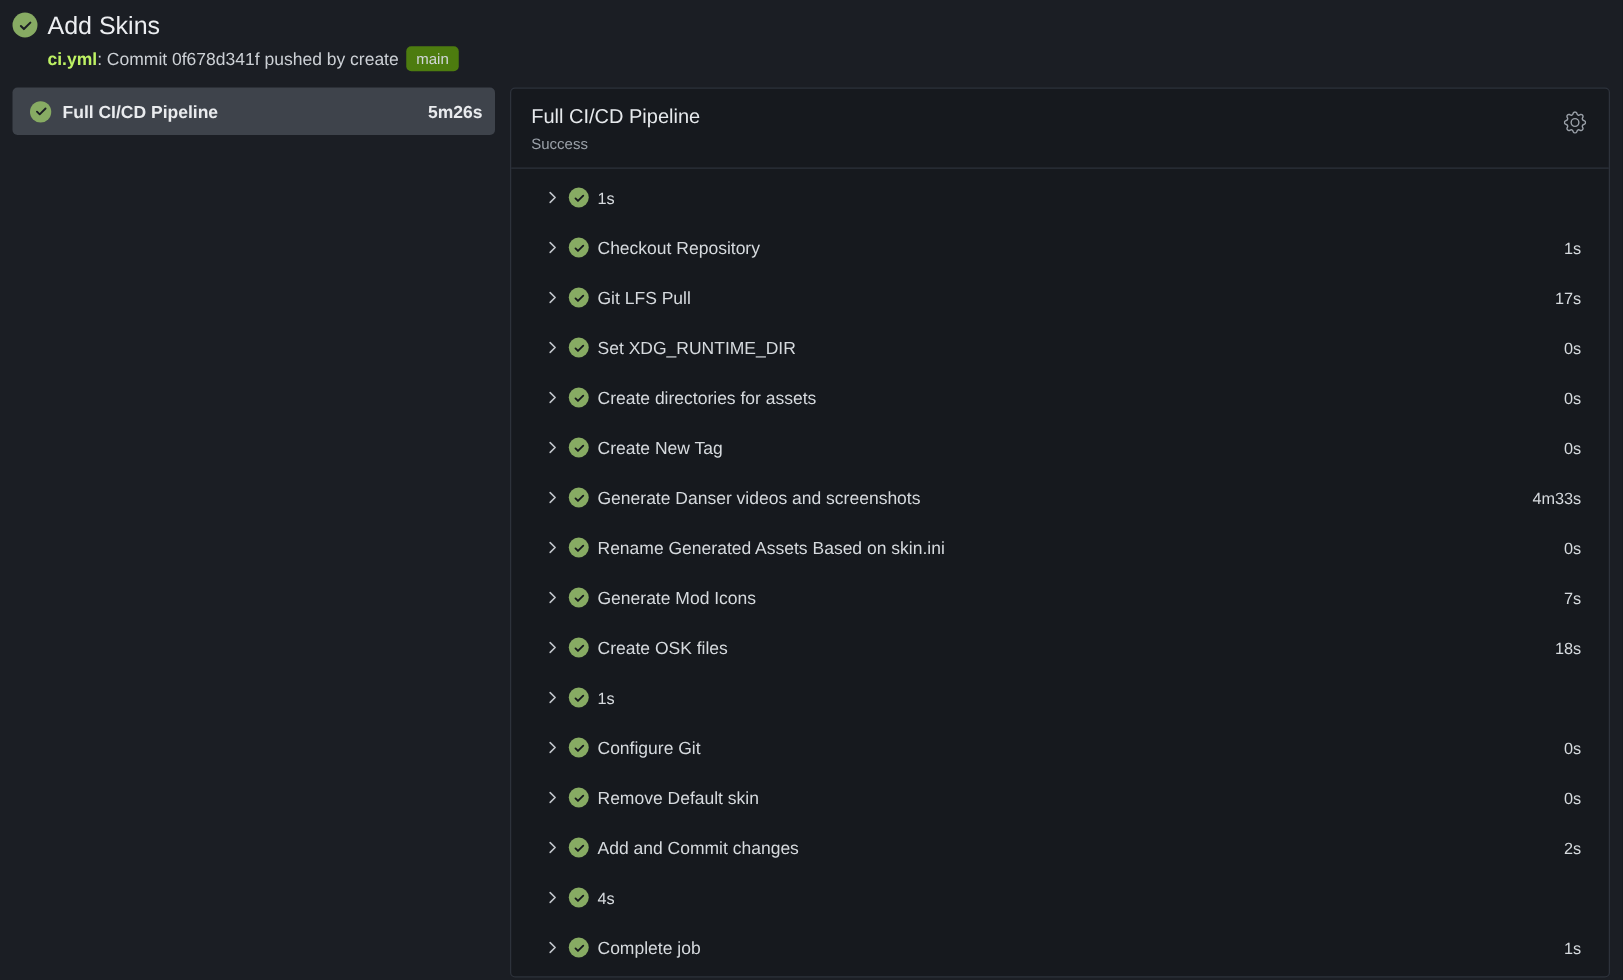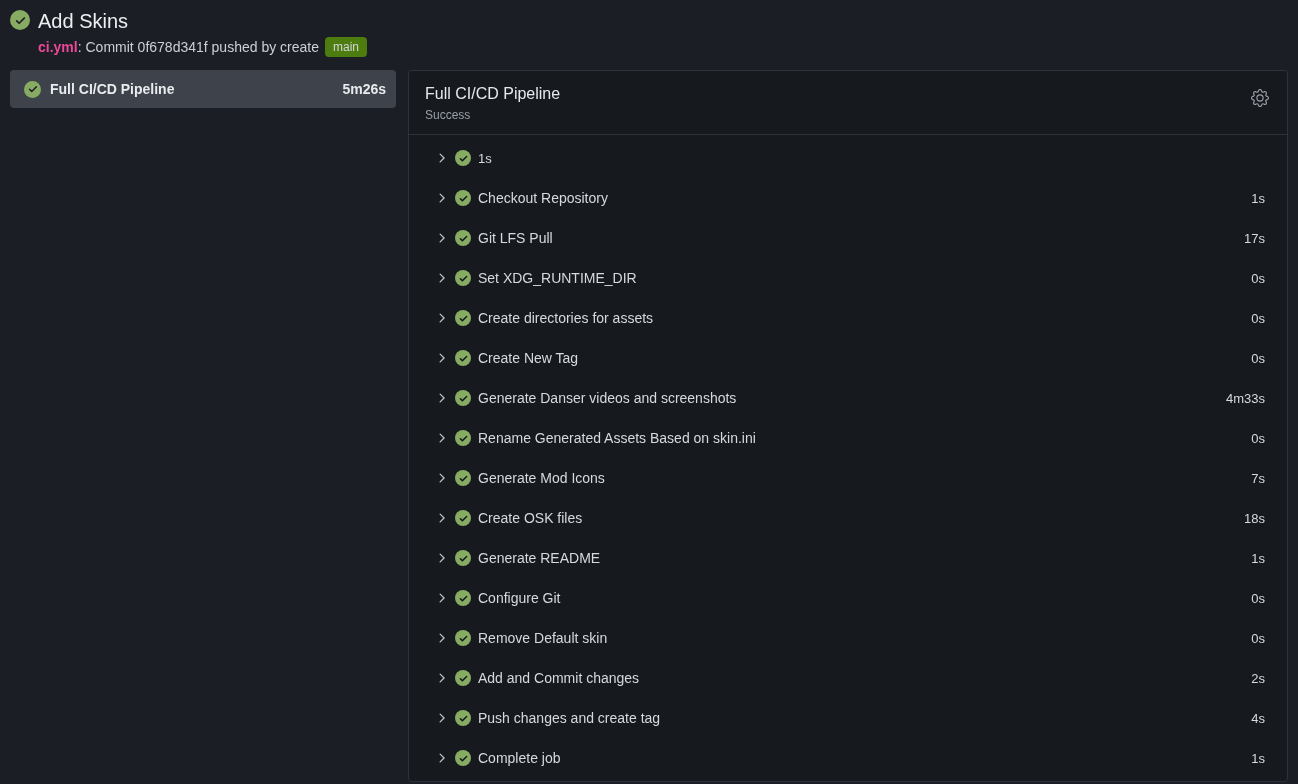--- a/index.html
+++ b/index.html
@@ -25,21 +25,21 @@
   }
   .status-circle.lg { width: 20px; height: 20px; margin-top: 2px; }
   .run-title { font-size: 20px; font-weight: 500; color: #eceef1; line-height: 26px; }
   .meta {
     margin: 3px 0 0 28px;
     font-size: 14px;
     color: #ccd0d5;
     white-space: pre-wrap;
     line-height: 20px;
   }
-  .meta .wf-name { font-weight: bold; color: #ec4899; }
+  .meta .wf-name { font-weight: bold; color: #bef264; }
   .branch-badge {
     display: inline-block;
     background: #4d7c0f;
     color: #d2d6db;
     font-size: 12px;
     line-height: 16px;
     padding: 2px 8px;
     border-radius: 4px;
     margin-left: 6px;
     vertical-align: 1px;
@@ -314,21 +314,20 @@
             <span class="chevron">
               <svg viewBox="0 0 16 16" width="12" height="12" aria-hidden="true">
                 <path d="M5.5 2.8 L10.8 8 L5.5 13.2" stroke="currentColor" stroke-width="1.7" fill="none" stroke-linecap="round" stroke-linejoin="round"></path>
               </svg>
             </span>
             <span class="step-check">
               <svg viewBox="0 0 16 16" width="9" height="9" aria-hidden="true">
                 <path d="M2.5 8.5 L6 12 L13.5 4.5" stroke="currentColor" stroke-width="2.6" fill="none" stroke-linecap="round" stroke-linejoin="round"></path>
               </svg>
             </span>
-            <span class="step-name">Generate README</span>
             <span class="step-duration">1s</span>
           </div>
 
           <div class="step-row">
             <span class="chevron">
               <svg viewBox="0 0 16 16" width="12" height="12" aria-hidden="true">
                 <path d="M5.5 2.8 L10.8 8 L5.5 13.2" stroke="currentColor" stroke-width="1.7" fill="none" stroke-linecap="round" stroke-linejoin="round"></path>
               </svg>
             </span>
             <span class="step-check">
@@ -374,21 +373,20 @@
             <span class="chevron">
               <svg viewBox="0 0 16 16" width="12" height="12" aria-hidden="true">
                 <path d="M5.5 2.8 L10.8 8 L5.5 13.2" stroke="currentColor" stroke-width="1.7" fill="none" stroke-linecap="round" stroke-linejoin="round"></path>
               </svg>
             </span>
             <span class="step-check">
               <svg viewBox="0 0 16 16" width="9" height="9" aria-hidden="true">
                 <path d="M2.5 8.5 L6 12 L13.5 4.5" stroke="currentColor" stroke-width="2.6" fill="none" stroke-linecap="round" stroke-linejoin="round"></path>
               </svg>
             </span>
-            <span class="step-name">Push changes and create tag</span>
             <span class="step-duration">4s</span>
           </div>
 
           <div class="step-row">
             <span class="chevron">
               <svg viewBox="0 0 16 16" width="12" height="12" aria-hidden="true">
                 <path d="M5.5 2.8 L10.8 8 L5.5 13.2" stroke="currentColor" stroke-width="1.7" fill="none" stroke-linecap="round" stroke-linejoin="round"></path>
               </svg>
             </span>
             <span class="step-check">

